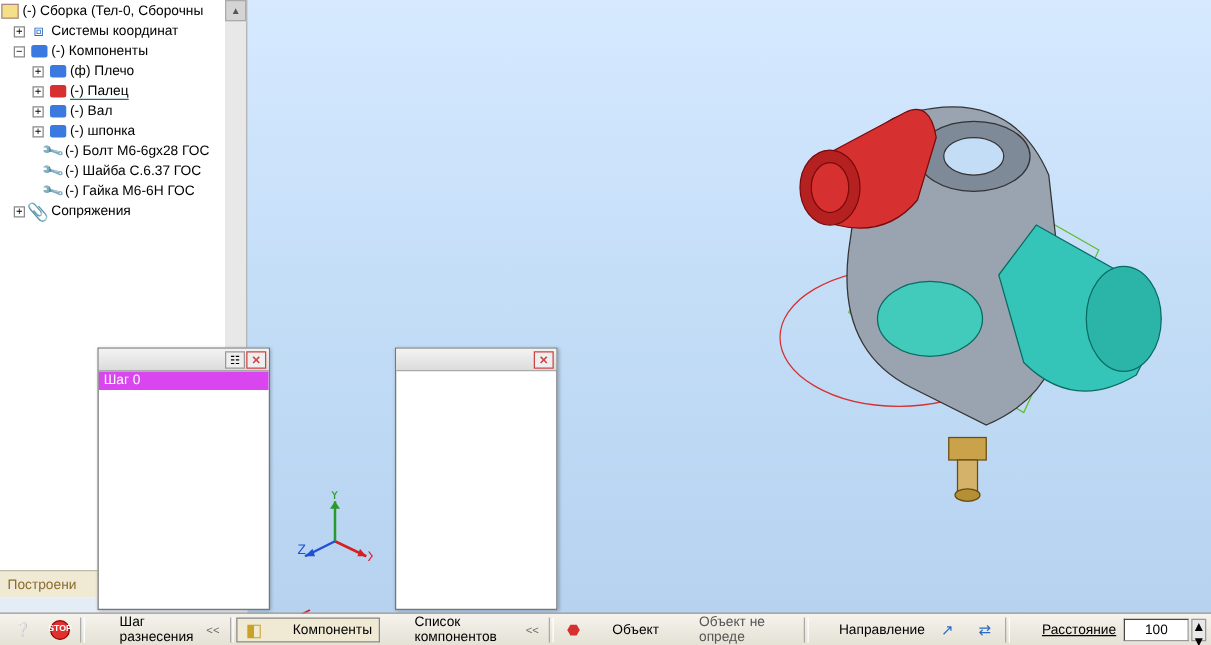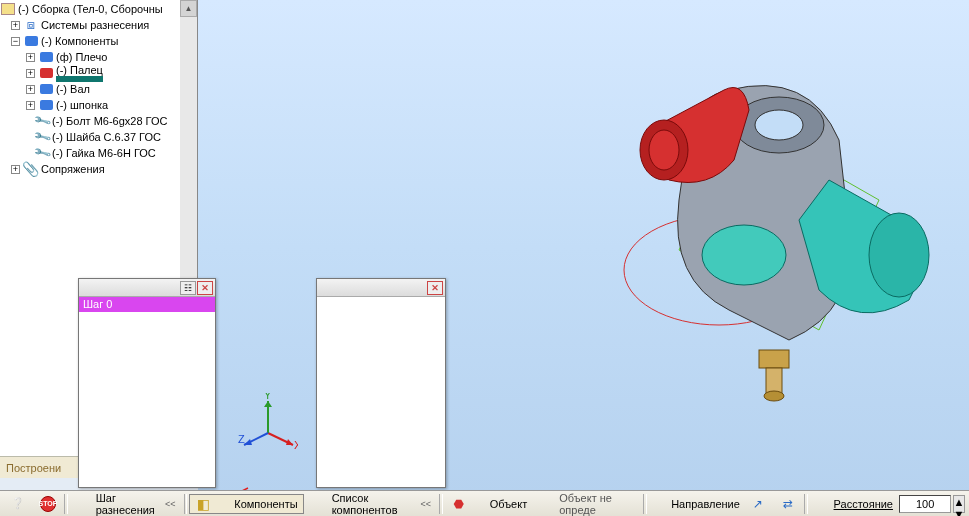--- a/index.html
+++ b/index.html
@@ -7,21 +7,21 @@
 
 
 .tree-panel { position: absolute; left: 0; top: 0; width: 198px; height: 478px; background: #fff; border-right: 1px solid #888; }
 .tree { padding: 1px 0 0 0; }
 .tree-node { display: flex; align-items: center; height: 16px; white-space: nowrap; overflow: visible; }
 .tree-expander { width: 9px; height: 9px; border: 1px solid #888; margin: 0 3px; display: flex; align-items: center; justify-content: center; font-size: 9px; line-height: 9px; color: #000; cursor: pointer; flex-shrink: 0; }
 .tree-spacer { width: 15px; flex-shrink: 0; }
 .tree-half-spacer { width: 8px; flex-shrink: 0; }
 .tree-icon { width: 16px; height: 16px; margin-right: 2px; display: flex; align-items: center; justify-content: center; flex-shrink: 0; }
 .tree-label { color: #000; cursor: default; }
-.tree-label.underlined { border-bottom: 6px solid #0f766e; }
+.tree-label.underlined { border-bottom: 1px solid #0f766e; }
 
 .icon-assembly { background: #f5e08a; border: 1px solid #a88; width: 14px; height: 12px; }
 .icon-coord { color: #2a6bc6; font-size: 13px; }
 .icon-part-blue { width: 13px; height: 10px; background: #3a7ae0; border-radius: 2px; }
 .icon-part-red { width: 13px; height: 10px; background: #d63030; border-radius: 2px; }
 .icon-wrench { color: #2a6bc6; font-size: 12px; transform: rotate(-30deg); }
 .icon-clip { color: #2a6bc6; font-size: 14px; }
 
 .tree-tab { position: absolute; left: 0; bottom: 0; height: 22px; width: 100%; background: #f0ead4; border-top: 1px solid #bba; display: flex; align-items: center; padding-left: 6px; color: #8a6c2f; }
 
@@ -77,21 +77,21 @@
           <span class="icon-assembly"></span>
         </span>
       <span class="tree-label">(-) Сборка (Тел-0, Сборочны</span>
     </div>
     <div class="tree-node">
       <span class="tree-half-spacer"></span>
       <span class="tree-expander">+</span>
       <span class="tree-icon">
           <span class="icon-coord">⧈</span>
         </span>
-      <span class="tree-label">Системы разнесения</span>
+      <span class="tree-label">Системы координат</span>
     </div>
     <div class="tree-node">
       <span class="tree-half-spacer"></span>
       <span class="tree-expander">−</span>
       <span class="tree-icon">
           <span class="icon-part-blue"></span>
         </span>
       <span class="tree-label">(-) Компоненты</span>
     </div>
 

